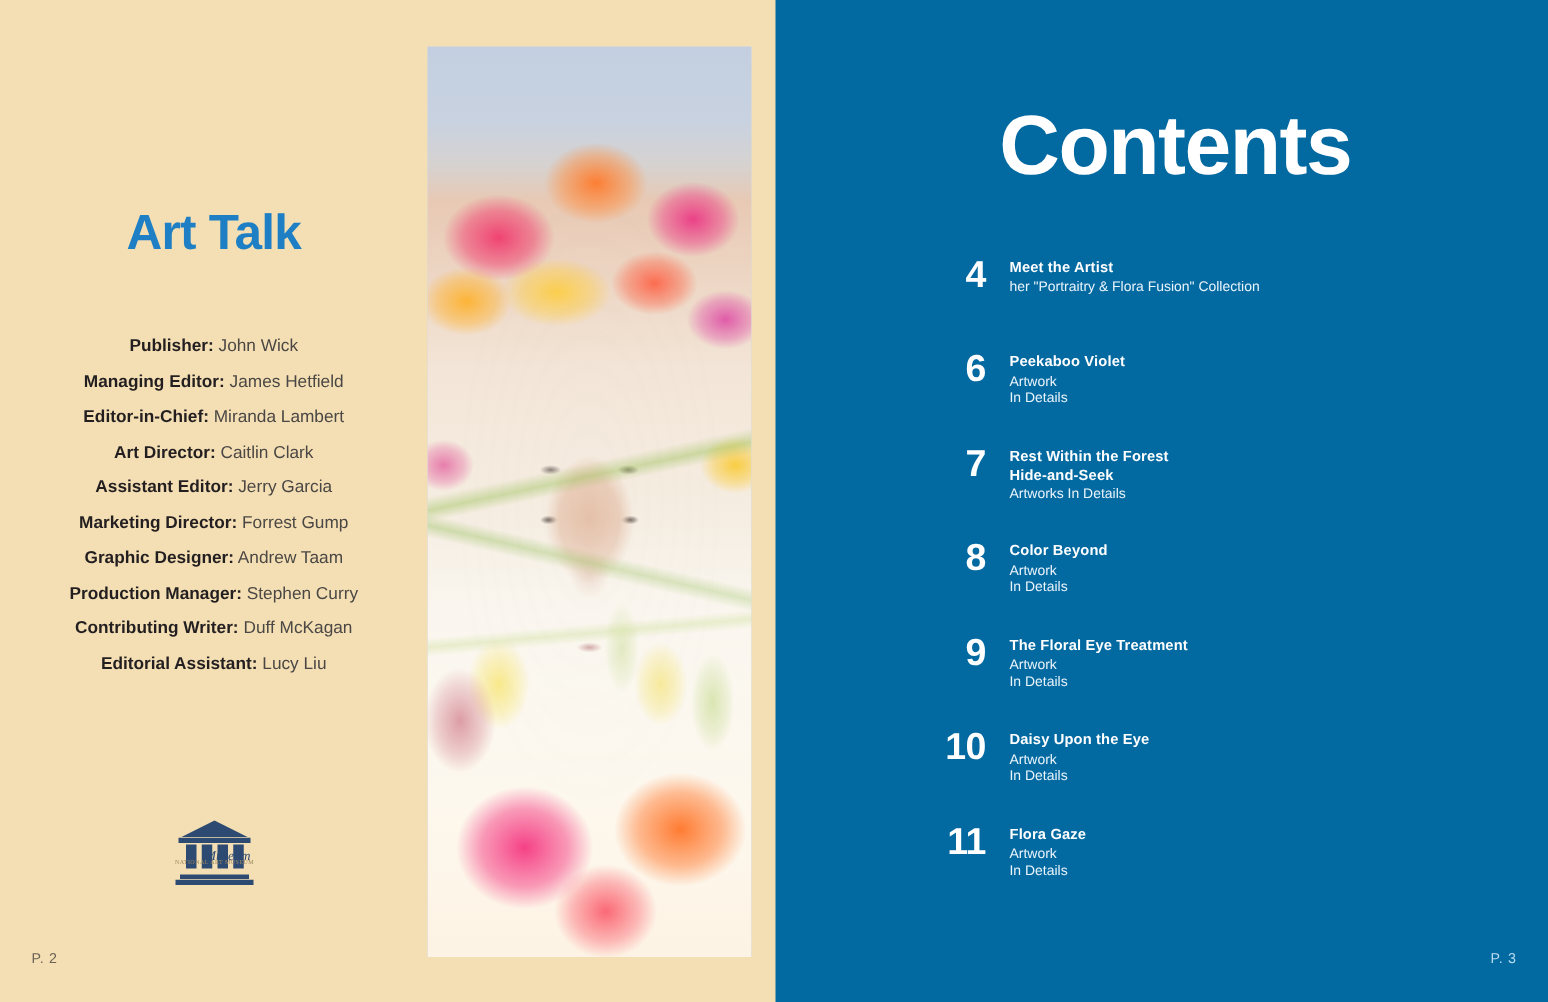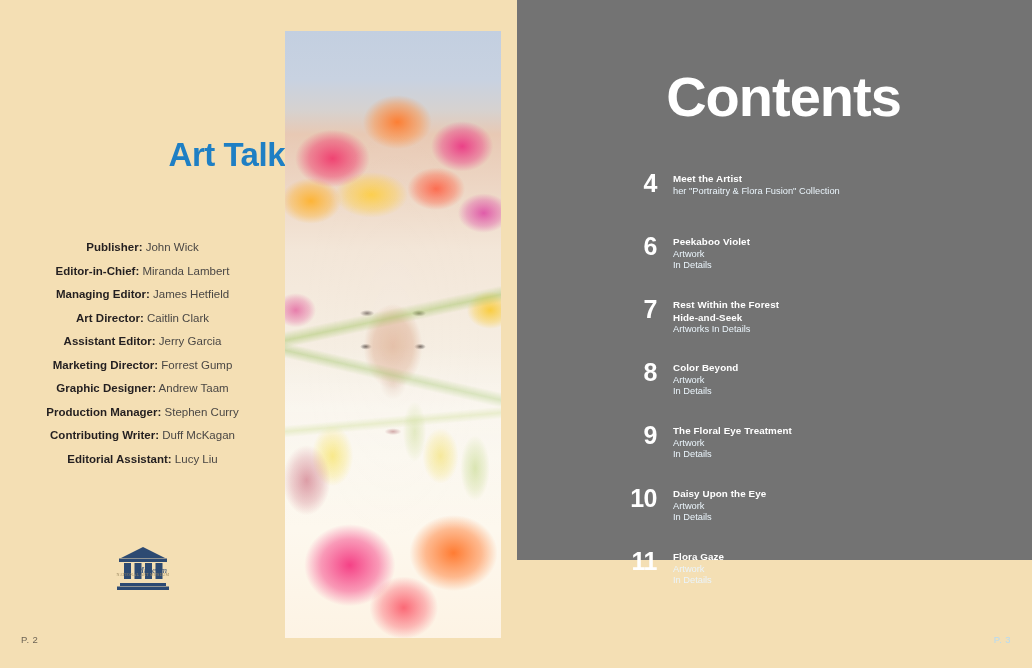--- a/index.html
+++ b/index.html
@@ -30,39 +30,39 @@
   #masthead-col {
     position: absolute;
     left: 0; top: 0;
     width: 285px;
     height: 668px;
   }
   #magazine-title {
     position: absolute;
     left: 0; top: 136px;
     width: 285px;
-    text-align: right;
+    text-align: center;
     font-size: 33px;
     font-weight: bold;
     letter-spacing: -0.5px;
     color: #1e7fc4;
   }
   #staff-heading {
     position: absolute;
     left: 0; top: 195px;
     width: 285px;
     text-align: center;
     font-size: 11px;
     font-weight: bold;
     letter-spacing: 0.6px;
     color: #231f20;
   }
   #staff-list {
     position: absolute;
-    left: 0; top: 236px;
+    left: 0; top: 220px;
     width: 285px;
   }
   .staff-row {
     text-align: center;
     font-size: 11.5px;
     color: #3c3a38;
     line-height: 1;
     padding: 6px 0;
     white-space: nowrap;
   }
@@ -182,22 +182,22 @@
   .ly-soft {
     backdrop-filter: blur(0px);
     background: radial-gradient(ellipse 130px 300px at 50% 50%, rgba(255,255,255,0.04) 0%, rgba(255,255,255,0) 70%);
   }
 
   
   #right-page {
     position: absolute;
     left: 517px; top: 0;
     width: 515px;
-    height: 560px;
-    background: #737373;
+    height: 668px;
+    background: #0369a1;
   }
   #contents-title {
     position: absolute;
     left: 0; top: 64px;
     width: 515px;
     text-align: center;
     padding-left: 18px;
     box-sizing: border-box;
     font-size: 56px;
     font-weight: bold;
@@ -262,26 +262,26 @@
 
       <div id="magazine-title">Art Talk</div>
 
 
       <div id="staff-list">
         <div class="staff-row">
           <span class="staff-role">Publisher:</span>
           <span class="staff-name">John Wick</span>
         </div>
         <div class="staff-row">
+          <span class="staff-role">Managing Editor:</span>
+          <span class="staff-name">James Hetfield</span>
+        </div>
+        <div class="staff-row">
           <span class="staff-role">Editor-in-Chief:</span>
           <span class="staff-name">Miranda Lambert</span>
-        </div>
-        <div class="staff-row">
-          <span class="staff-role">Managing Editor:</span>
-          <span class="staff-name">James Hetfield</span>
         </div>
         <div class="staff-row">
           <span class="staff-role">Art Director:</span>
           <span class="staff-name">Caitlin Clark</span>
         </div>
         <div class="staff-row">
           <span class="staff-role">Assistant Editor:</span>
           <span class="staff-name">Jerry Garcia</span>
         </div>
         <div class="staff-row">

